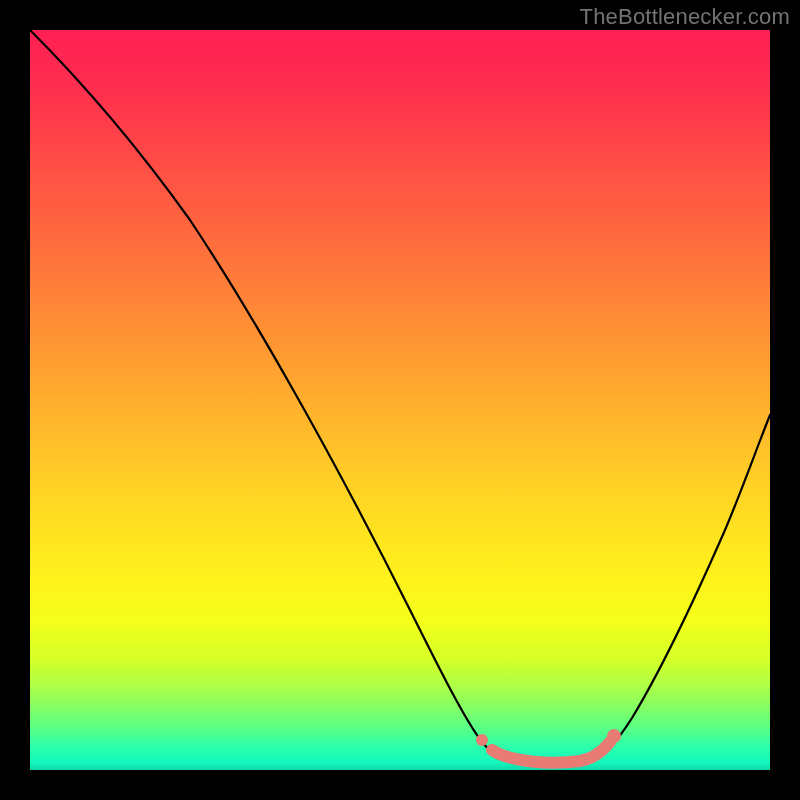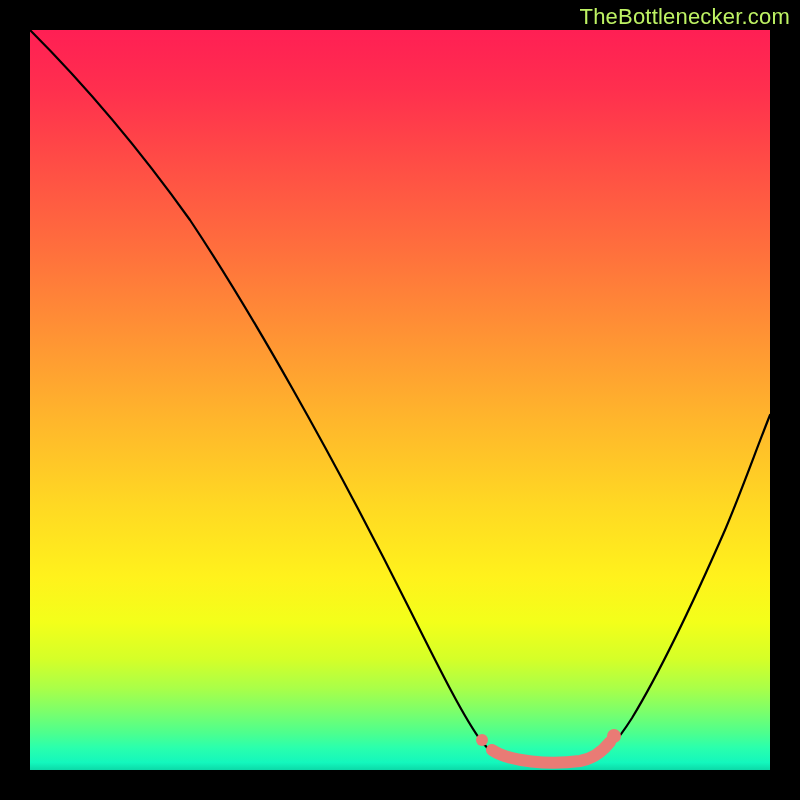--- a/index.html
+++ b/index.html
@@ -7,21 +7,21 @@
   .container {
     position: relative;
     width: 800px;
     height: 800px;
     background: #000;
   }
   .watermark {
     position: absolute;
     top: 4px;
     right: 10px;
-    color: #bef264;
+    color: #737373;
     font-family: Arial, Helvetica, sans-serif;
     font-size: 22px;
     font-weight: 500;
     letter-spacing: 0.2px;
     z-index: 5;
   }
   .plot-frame {
     position: absolute;
     left: 30px;
     top: 30px;

